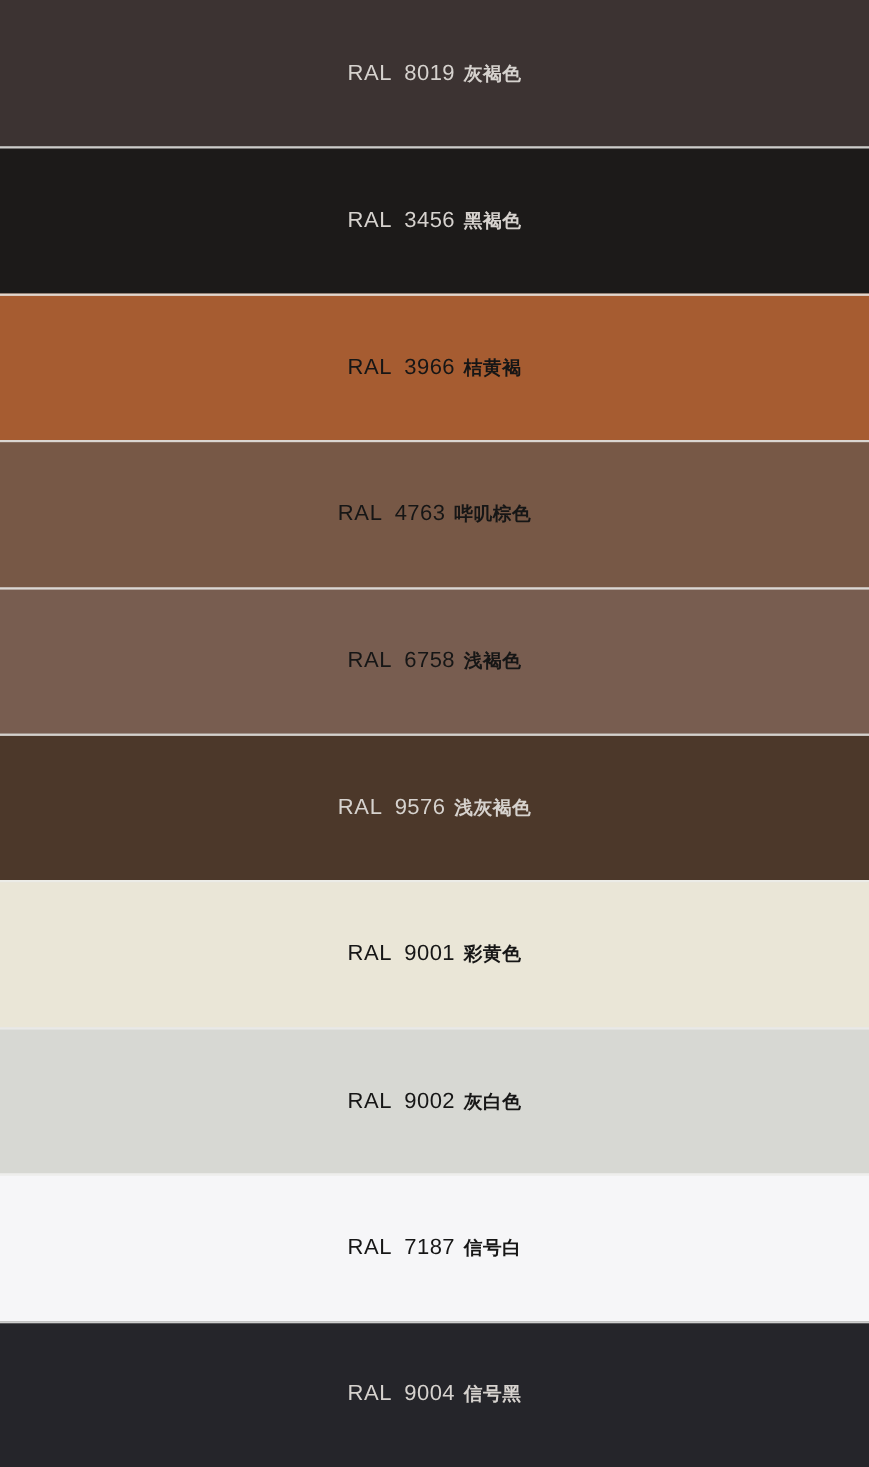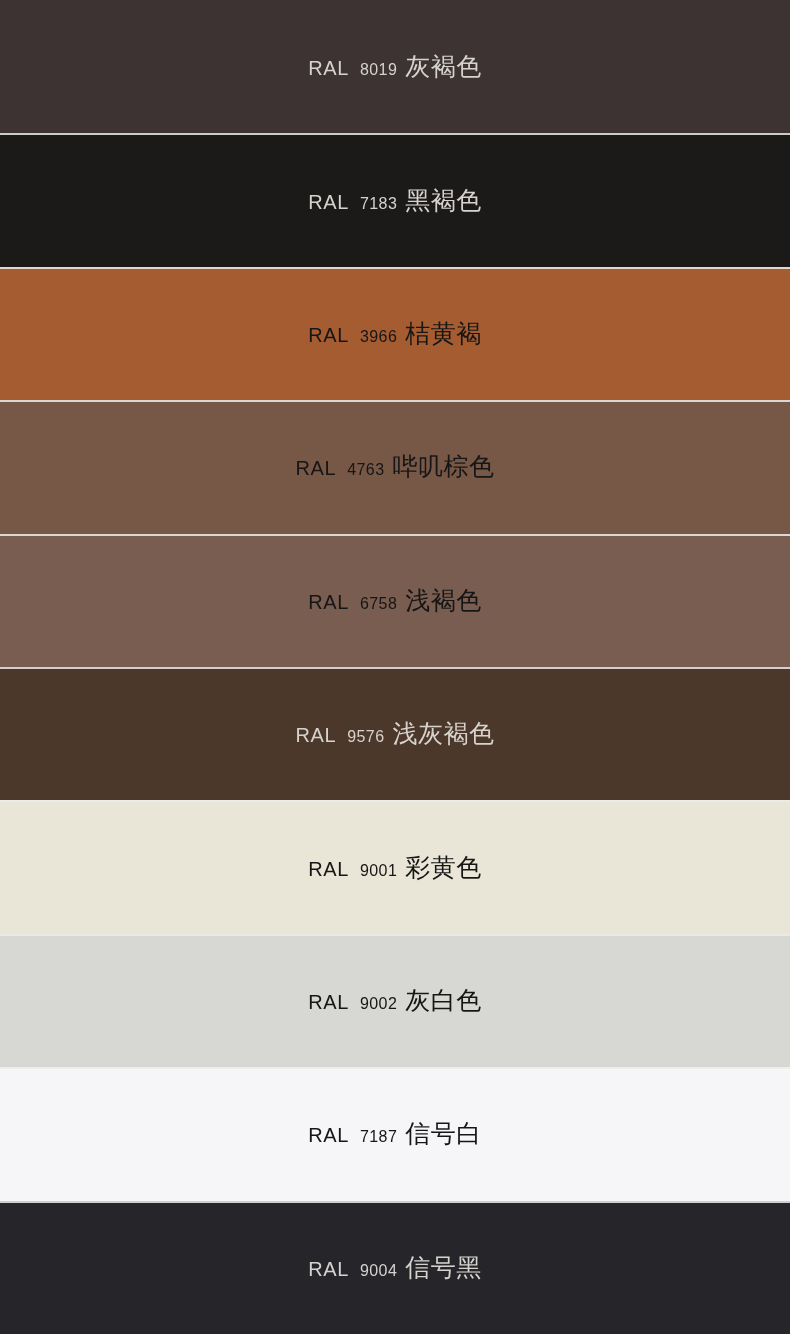--- a/index.html
+++ b/index.html
@@ -50,29 +50,29 @@
     text-align: center;
   }
   .ral-prefix {
     font-family: "Liberation Sans", sans-serif;
     font-size: 20px;
     font-weight: 400;
     letter-spacing: 0.6px;
   }
   .ral-code {
     font-family: "Liberation Sans", sans-serif;
-    font-size: 16px;
+    font-size: 20px;
     font-weight: 400;
     margin-left: 11px;
     letter-spacing: 0.4px;
   }
   .ral-name {
     font-family: "Liberation Serif", "DejaVu Serif", serif;
-    font-size: 25px;
-    font-weight: 400;
+    font-size: 17px;
+    font-weight: 700;
     margin-left: 8px;
     letter-spacing: 0.5px;
   }
   .text-light .ral-prefix,
   .text-light .ral-code,
   .text-light .ral-name {
     color: #d6d2ce;
   }
   .text-dark .ral-prefix,
   .text-dark .ral-code,
@@ -87,21 +87,21 @@
     <div class="swatch-row text-light" style="background-color: rgb(60, 51, 50);">
       <div class="swatch-label">
         <span class="ral-prefix">RAL</span>
         <span class="ral-code">8019</span>
         <span class="ral-name">灰褐色</span>
       </div>
     </div>
     <div class="swatch-row text-light" style="background-color: rgb(28, 26, 25);">
       <div class="swatch-label">
         <span class="ral-prefix">RAL</span>
-        <span class="ral-code">7183</span>
+        <span class="ral-code">3456</span>
         <span class="ral-name">黑褐色</span>
       </div>
     </div>
     <div class="swatch-row text-dark" style="background-color: rgb(166, 92, 49);">
       <div class="swatch-label">
         <span class="ral-prefix">RAL</span>
         <span class="ral-code">3966</span>
         <span class="ral-name">桔黄褐</span>
       </div>
     </div>

